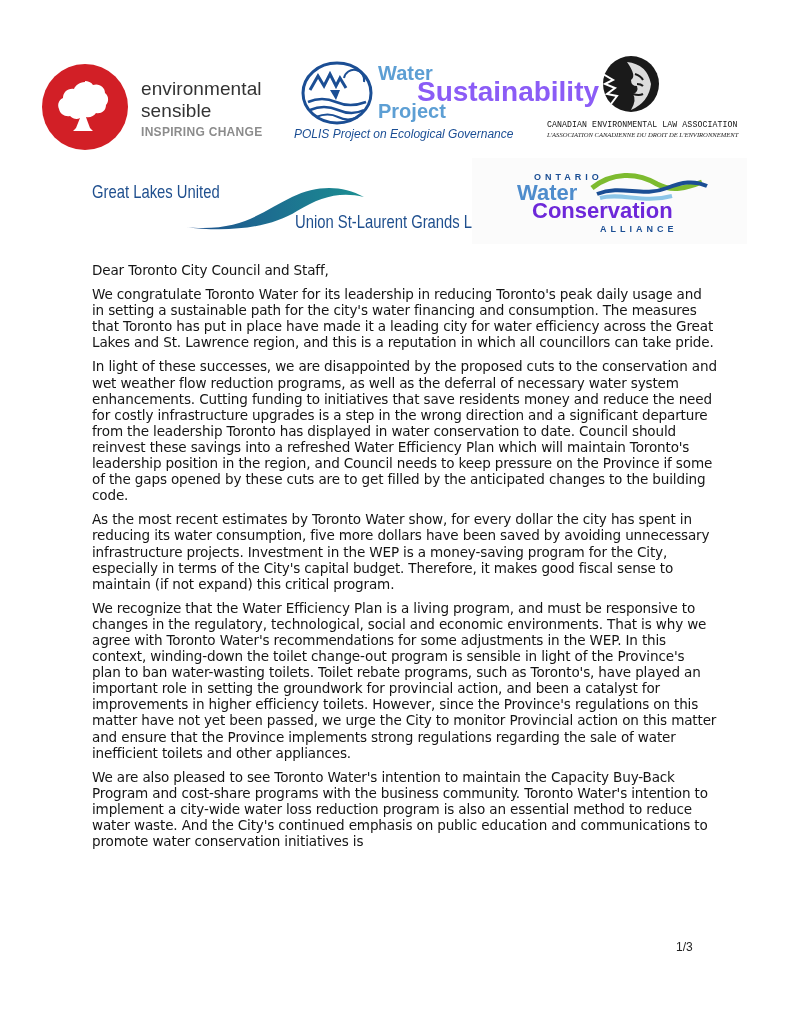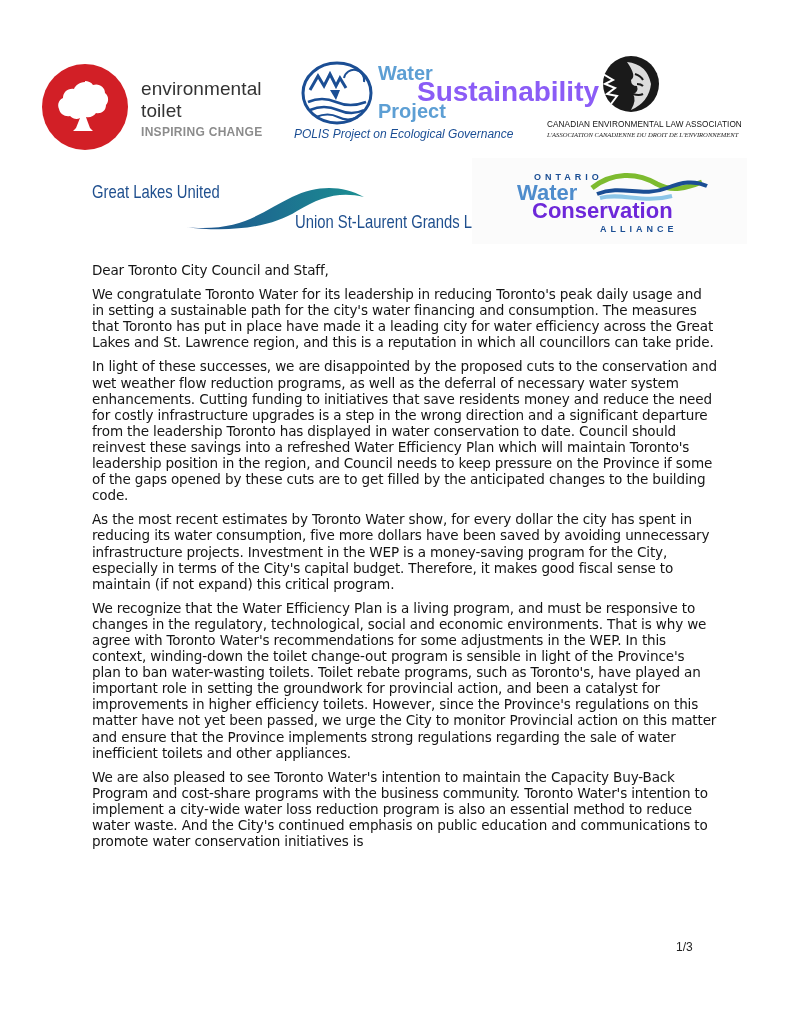--- a/index.html
+++ b/index.html
@@ -20,21 +20,21 @@
   #wsp-logo { left: 292px; top: 55px; width: 245px; height: 95px; }
   #wsp-logo .emblem { position: absolute; left: 8px; top: 5px; }
   #wsp-logo .w1 { position: absolute; left: 86px; top: 8px; font-size: 20px; font-weight: bold; color: #5d9fd4; line-height: 20px; }
   #wsp-logo .w2 { position: absolute; left: 86px; top: 27px; font-size: 28px; font-weight: bold; color: #8b5cf6; line-height: 20px; margin-left: 39px; }
   #wsp-logo .w3 { position: absolute; left: 86px; top: 46px; font-size: 20px; font-weight: bold; color: #5d9fd4; line-height: 20px; }
   #wsp-logo .w4 { position: absolute; left: 2px; top: 72px; font-size: 12px; color: #1b4e94; white-space: nowrap; font-style: italic; }
 
   
   #cela-logo { left: 545px; top: 54px; width: 215px; height: 90px; }
   #cela-logo .emblem { position: absolute; left: 52px; top: 0px; }
-  #cela-logo .c1 { position: absolute; left: 2px; top: 66px; font-size: 8.2px; color: #111; white-space: nowrap; letter-spacing: 0.1px; font-family: Liberation Sans, sans-serif; }
+  #cela-logo .c1 { position: absolute; left: 2px; top: 66px; font-size: 8.2px; color: #111; white-space: nowrap; letter-spacing: 0.1px; font-family: Liberation Mono, monospace; }
   #cela-logo .c2 { position: absolute; left: 2px; top: 77px; font-size: 6.6px; font-style: italic; color: #222; white-space: nowrap; font-family: "Liberation Serif", serif; }
 
   
   #glu-logo { left: 92px; top: 175px; width: 390px; height: 65px; }
   #glu-logo .g1 { position: absolute; left: 0; top: 6px; font-size: 19px; color: #1f4f8e; transform: scaleX(0.78); transform-origin: left; white-space: nowrap; font-family: "Liberation Sans Narrow", "Liberation Sans", sans-serif; }
   #glu-logo .g2 { position: absolute; left: 203px; top: 36px; font-size: 19px; color: #1f4f8e; transform: scaleX(0.78); transform-origin: left; white-space: nowrap; }
   #glu-logo svg { position: absolute; left: 0; top: 0; }
 
   
   #owca-logo { left: 472px; top: 158px; width: 275px; height: 86px; background: #fbfbfb; }
@@ -54,21 +54,21 @@
 </head>
 <body>
 
 <div class="logo" id="ed-logo">
   <div class="circle">
     <svg width="86" height="86" viewBox="0 0 86 86">
       <path fill="#ffffff" d="M43 18 c-6 0 -10 4 -11 7 c-6 -1 -11 3 -11 9 c-4 2 -6 6 -4 11 c1 5 6 8 11 7 c3 3 7 4 10 2 l-4 10 l-3 3 l20 0 l-3 -3 l-3 -8 l-1 -3 c4 1 8 -1 10 -4 c5 1 10 -2 10 -8 c3 -3 3 -9 -1 -12 c0 -6 -6 -10 -12 -8 c-2 -3 -5 -4 -8 -4 z"></path>
     </svg>
   </div>
   <span class="t1">environmental</span>
-  <span class="t2">toilet</span>
+  <span class="t2">sensible</span>
   <span class="t3">INSPIRING CHANGE</span>
 </div>
 
 <div class="logo" id="wsp-logo">
   <div class="emblem">
     <svg width="74" height="66" viewBox="0 0 74 66">
       <ellipse cx="37" cy="33" rx="34" ry="30" fill="none" stroke="#1b4e94" stroke-width="3"></ellipse>
       <path d="M10 30 l8 -14 l6 10 l6 -12 l6 12 l4 -8 l6 10" fill="none" stroke="#1b4e94" stroke-width="3"></path>
       <path d="M44 18 a10 10 0 0 1 20 4" fill="none" stroke="#1b4e94" stroke-width="2"></path>
       <path d="M8 42 q14 -6 28 0 t30 0" fill="none" stroke="#1b4e94" stroke-width="2.5"></path>

